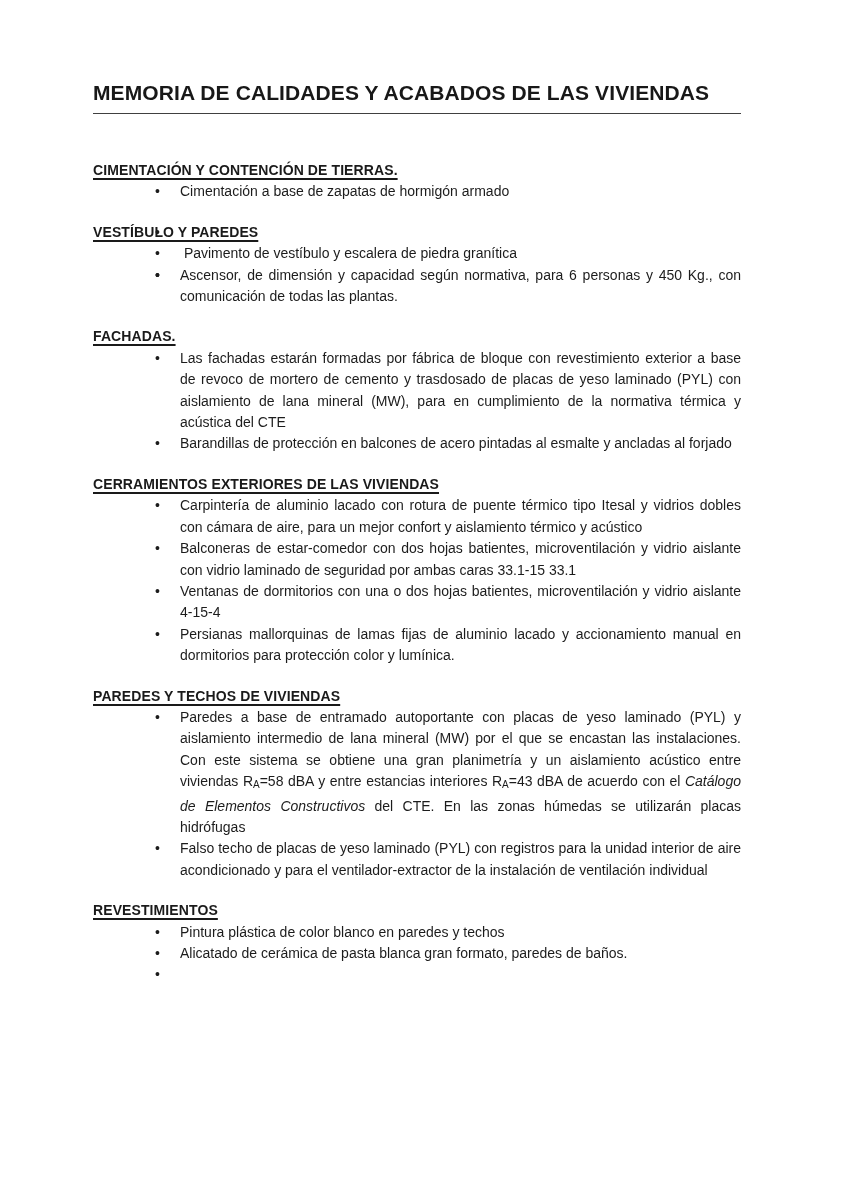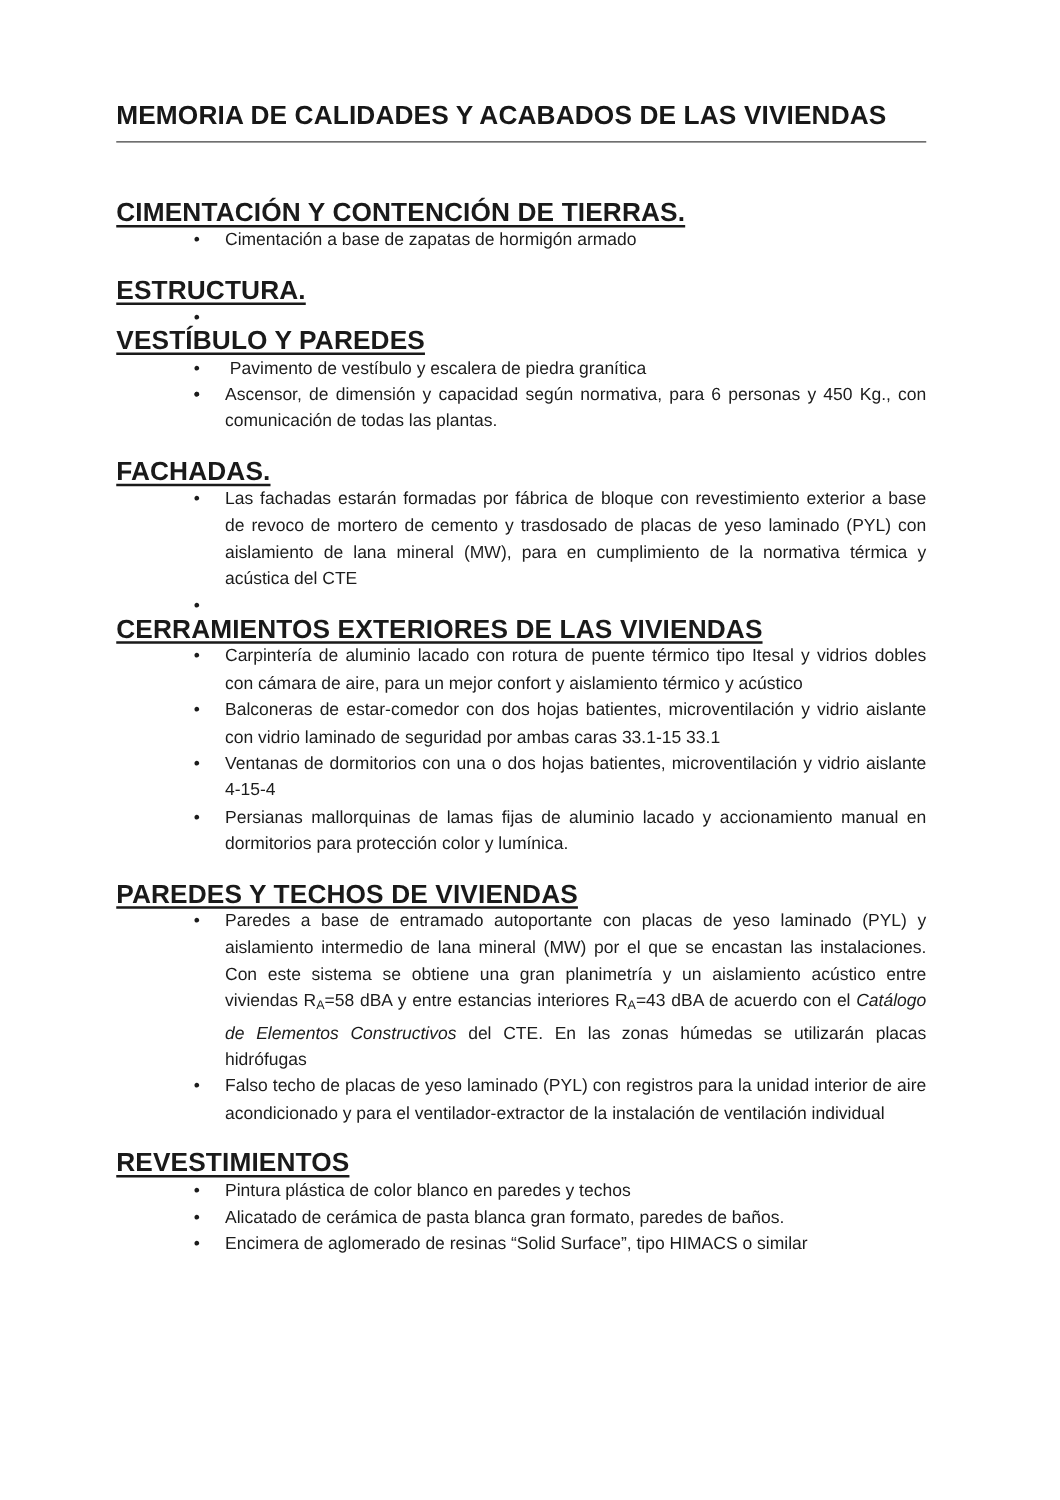--- a/index.html
+++ b/index.html
@@ -38,21 +38,21 @@
     margin-top: 46px;
   }
   .doc-section {
     margin-top: 19px;
   }
   .doc-section:first-child {
     margin-top: 0;
   }
   .section-heading {
     margin: 0;
-    font-size: 21px;
+    font-size: 14px;
     font-weight: 700;
     line-height: 21.4px;
     text-decoration: underline;
     text-decoration-thickness: 1.5px;
     text-underline-offset: 3px;
     color: #1a1a1a;
     letter-spacing: 0.1px;
   }
   .bullet-list {
     margin: 0;
@@ -88,38 +88,37 @@
   <h1 class="doc-title">MEMORIA DE CALIDADES Y ACABADOS DE LAS VIVIENDAS</h1>
   <hr class="title-rule">
   <div class="sections" id="sections">
       <section class="doc-section">
         <h2 class="section-heading">CIMENTACIÓN Y CONTENCIÓN DE TIERRAS.</h2>
         <ul class="bullet-list">
           <li><span class="bullet-marker">•</span><span><span>Cimentación a base de zapatas de hormigón armado</span></span></li>
         </ul>
       </section>
       <section class="doc-section">
-        <h2 class="section-heading">ESTRUCTURA.</h2>
         <ul class="bullet-list">
           <li><span class="bullet-marker">•</span></li>
         </ul>
       </section>
       <section class="doc-section">
         <h2 class="section-heading">VESTÍBULO Y PAREDES</h2>
         <ul class="bullet-list">
           <li><span class="bullet-marker">•</span><span><span>&nbsp;Pavimento de vestíbulo y escalera de piedra granítica</span></span></li>
           <li><span class="bullet-marker">•</span></li>
           <li><span class="bullet-marker">•</span><span><span>Ascensor, de dimensión y capacidad según normativa, para 6 personas y 450 Kg., con comunicación de todas las plantas.</span></span></li>
         </ul>
       </section>
       <section class="doc-section">
         <h2 class="section-heading">FACHADAS.</h2>
         <ul class="bullet-list">
           <li><span class="bullet-marker">•</span><span><span>Las fachadas estarán formadas por fábrica de bloque con revestimiento exterior a base de revoco de mortero de cemento y trasdosado de placas de yeso laminado (PYL) con aislamiento de lana mineral (MW), para en cumplimiento de la normativa térmica y acústica del CTE</span></span></li>
-          <li><span class="bullet-marker">•</span></li>
+          <li><span class="bullet-marker">•</span><span><span>Barandillas de protección en balcones de acero pintadas al esmalte y ancladas al forjado</span></span></li>
         </ul>
       </section>
       <section class="doc-section">
         <h2 class="section-heading">CERRAMIENTOS EXTERIORES DE LAS VIVIENDAS</h2>
         <ul class="bullet-list">
           <li><span class="bullet-marker">•</span><span><span>Carpintería de aluminio lacado con rotura de puente térmico tipo Itesal y vidrios dobles con cámara de aire, para un mejor confort y aislamiento térmico y acústico</span></span></li>
           <li><span class="bullet-marker">•</span><span><span>Balconeras de estar-comedor con dos hojas batientes, microventilación y vidrio aislante con vidrio laminado de seguridad por ambas caras 33.1-15 33.1</span></span></li>
           <li><span class="bullet-marker">•</span><span><span>Ventanas de dormitorios con una o dos hojas batientes, microventilación y vidrio aislante 4-15-4</span></span></li>
           <li><span class="bullet-marker">•</span><span><span>Persianas mallorquinas de lamas fijas de aluminio lacado y accionamiento manual en dormitorios para protección color y lumínica.</span></span></li>
         </ul>
@@ -129,17 +128,17 @@
         <ul class="bullet-list">
           <li><span class="bullet-marker">•</span><span><span>Paredes a base de entramado autoportante con placas de yeso laminado (PYL) y aislamiento intermedio de lana mineral (MW) por el que se encastan las instalaciones. Con este sistema se obtiene una gran planimetría y un aislamiento acústico entre viviendas R</span><span class="run-sub">A</span><span>=58 dBA y entre estancias interiores R</span><span class="run-sub">A</span><span>=43 dBA de acuerdo con el </span><span class="run-italic">Catálogo de Elementos Constructivos</span><span> del CTE. En las zonas húmedas se utilizarán placas hidrófugas</span></span></li>
           <li><span class="bullet-marker">•</span><span><span>Falso techo de placas de yeso laminado (PYL) con registros para la unidad interior de aire acondicionado y para el ventilador-extractor de la instalación de ventilación individual</span></span></li>
         </ul>
       </section>
       <section class="doc-section">
         <h2 class="section-heading">REVESTIMIENTOS</h2>
         <ul class="bullet-list">
           <li><span class="bullet-marker">•</span><span><span>Pintura plástica de color blanco en paredes y techos</span></span></li>
           <li><span class="bullet-marker">•</span><span><span>Alicatado de cerámica de pasta blanca gran formato, paredes de baños.</span></span></li>
-          <li><span class="bullet-marker">•</span><span><span>Encimera de aglomerado de resinas “Solid Surface”, tipo HIMACS o similar</span></span></li>
+          <li><span class="bullet-marker">•</span></li>
         </ul>
       </section>
     </div>
 </div>
 
 </body></html>

